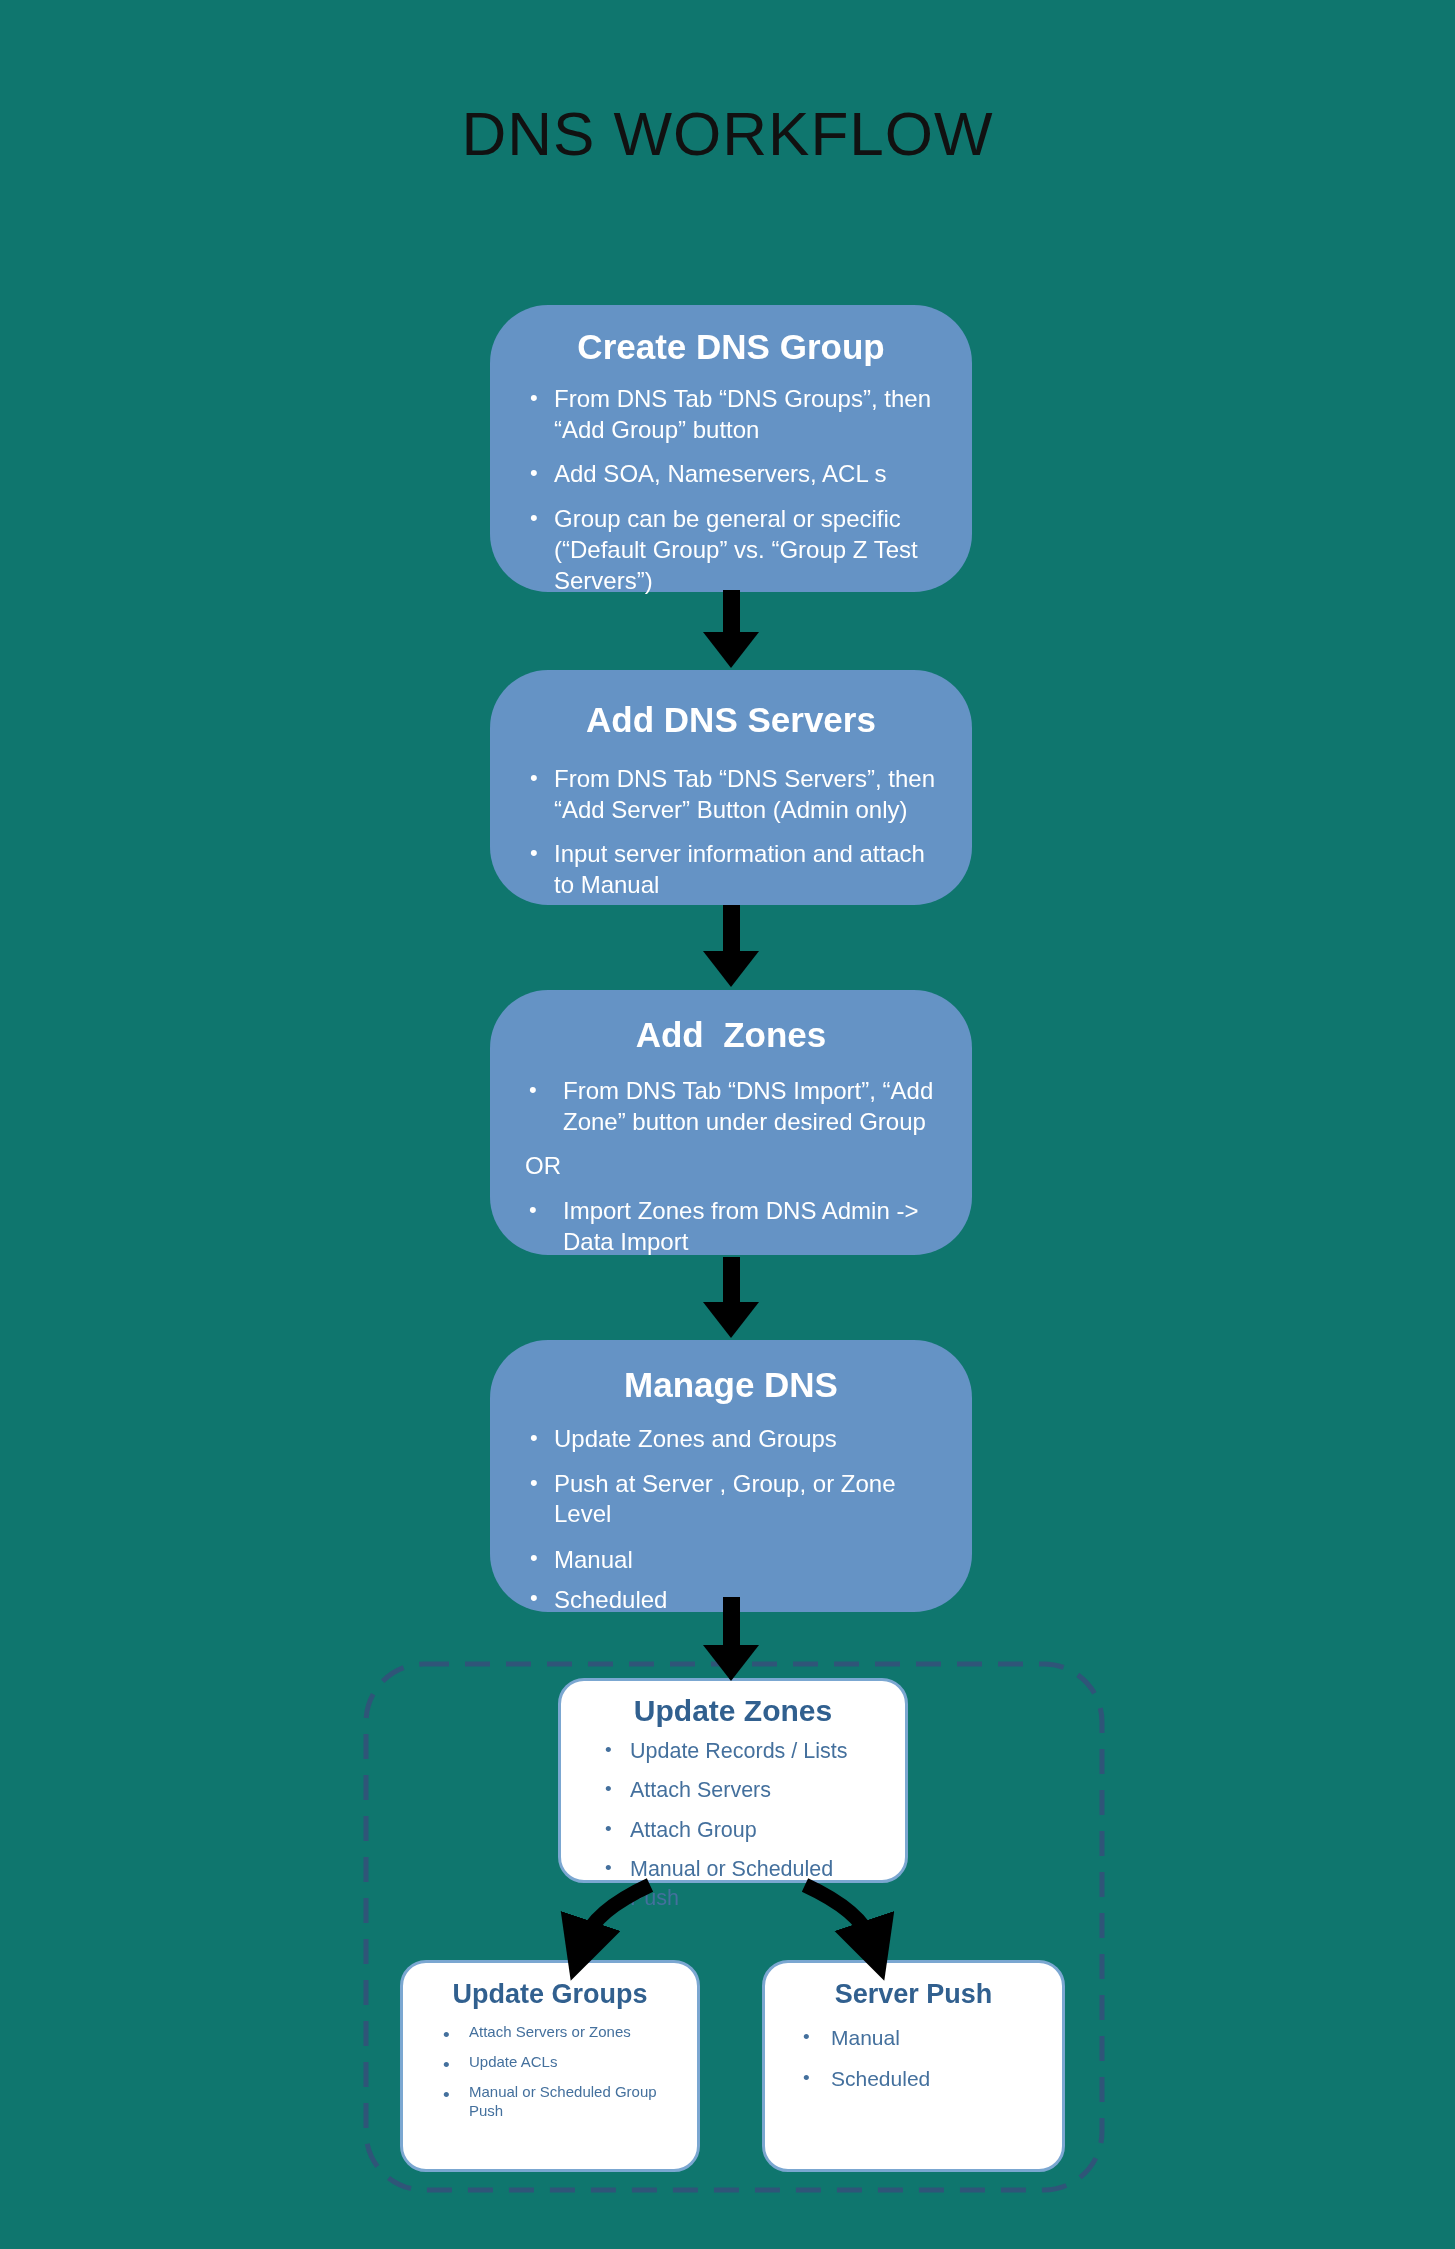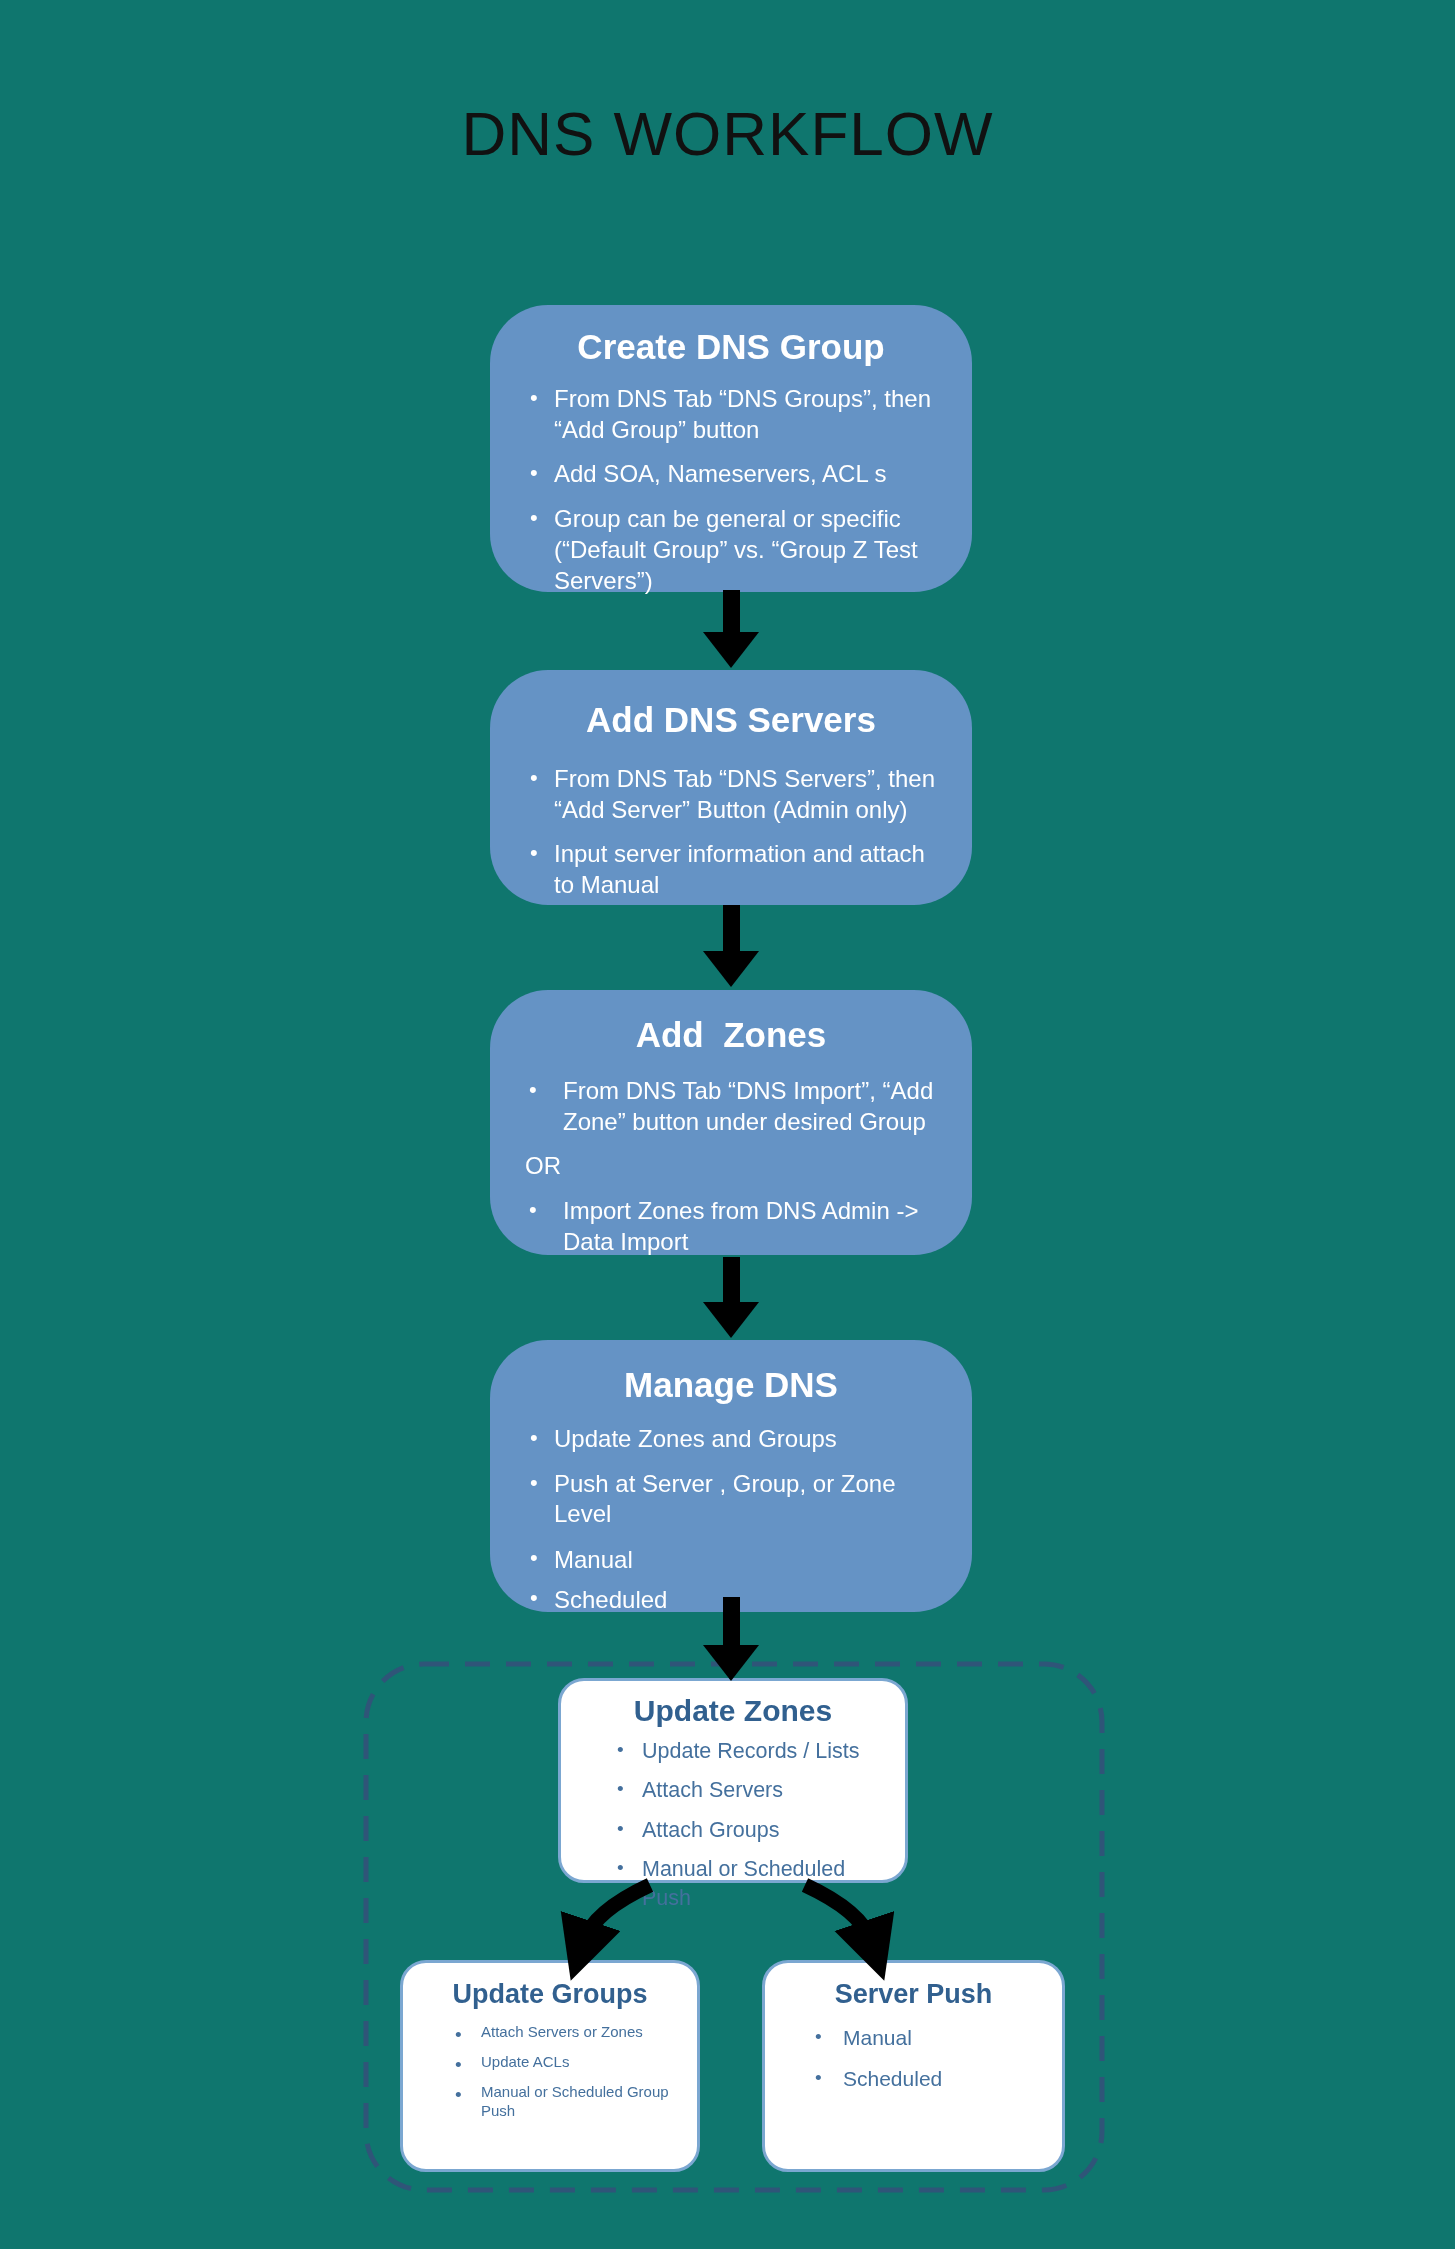--- a/index.html
+++ b/index.html
@@ -49,21 +49,21 @@
   .zone-svg{position:absolute;left:363px;top:1661px;z-index:3;}
   .zone-svg rect{fill:none;stroke:#2F5578;stroke-width:5;}
   .zone-svg path.curve{fill:none;stroke:#000000;stroke-width:15;stroke-linecap:butt;}
 
   
   .whitebox{
     position:absolute;background:#ffffff;border:3.5px solid #7BA7D1;border-radius:26px;
     box-sizing:border-box;z-index:2;
   }
   .whitebox h3{margin:0;text-align:center;font-weight:bold;color:#31608F;}
-  .whitebox ul{list-style:none;margin:16px;padding:0;}
+  .whitebox ul{list-style:none;margin:4px;padding:0;}
   .whitebox li{position:relative;color:#44709D;line-height:1.32;}
   .whitebox li::before{content:"•";position:absolute;left:0;top:0;color:#44709D;}
 
   .update-zones{left:558px;top:1678px;width:350px;height:205px;}
   .update-zones h3{font-size:30px;margin-top:13px;}
   .update-zones ul{margin-top:9px;padding:0 18px 0 40px;}
   .update-zones li{font-size:21.5px;padding-left:25px;margin-bottom:11px;}
   .update-zones li::before{font-size:19px;}
 
   .update-groups{left:400px;top:1960px;width:300px;height:212px;}
@@ -145,21 +145,21 @@
   <div class="varrow" style="left:703px;top:1597px;height:84px;">
     <div class="shaft"></div>
     <div class="head"></div>
   </div>
 
   <section class="whitebox update-zones">
     <h3>Update Zones</h3>
     <ul>
       <li>Update Records / Lists</li>
       <li>Attach Servers</li>
-      <li>Attach Groups</li>
+      <li>Attach Group</li>
       <li>Manual or Scheduled Push</li>
     </ul>
   </section>
 
   <section class="whitebox update-groups">
     <h3>Update Groups</h3>
     <ul>
       <li>Attach Servers or Zones</li>
       <li>Update ACLs</li>
       <li>Manual or Scheduled Group Push</li>

